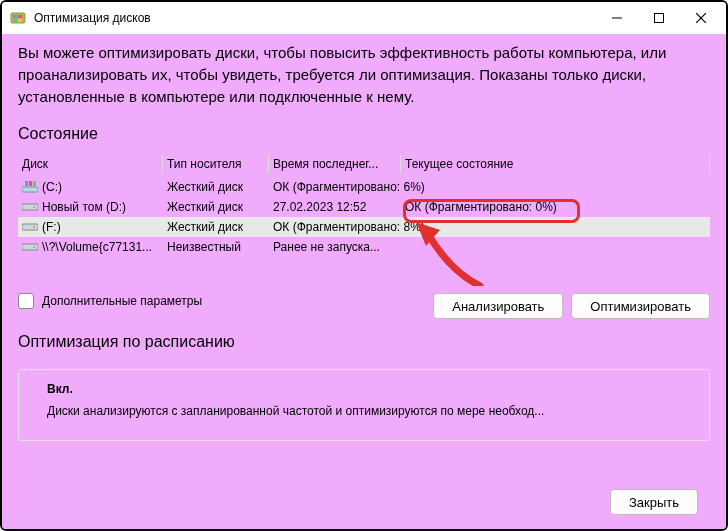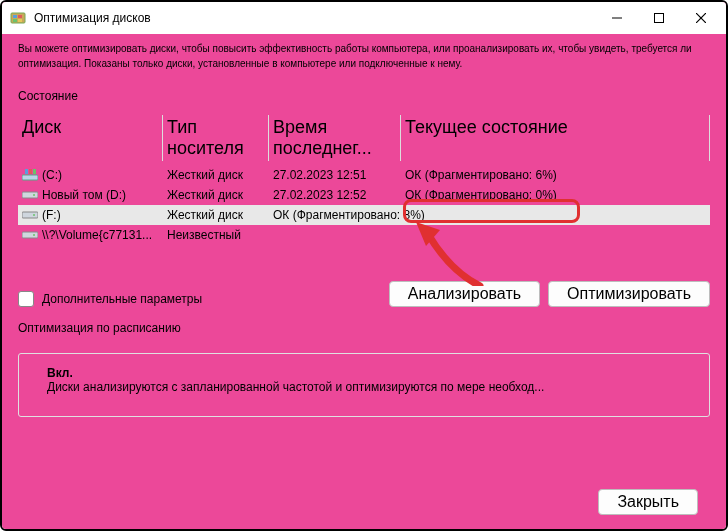--- a/index.html
+++ b/index.html
@@ -1,45 +1,45 @@
 <!DOCTYPE html>
 <html><head>
   <meta charset="utf-8">
   <style>
     * { box-sizing: border-box; margin: 0; padding: 0; }
     body { font-family: "Segoe UI", Tahoma, sans-serif; font-size: 12px; color: #000; background: #fff; }
     .outer { width: 728px; height: 531px; border: 2px solid #000; border-radius: 6px; overflow: hidden; position: relative; }
-    .window { width: 100%; height: 100%; background: #ec4899; display: flex; flex-direction: column; }
+    .window { width: 100%; height: 100%; background: #f0abfc; display: flex; flex-direction: column; }
     .titlebar { height: 32px; display: flex; align-items: center; padding: 0 4px 0 8px; background: #fff; }
     .titlebar .icon { width: 16px; height: 16px; margin-right: 8px; display: flex; align-items: center; justify-content: center; }
     .titlebar .title { flex: 1; font-size: 12px; }
     .winbtn { width: 42px; height: 30px; display: flex; align-items: center; justify-content: center; color: #000; }
     .content { padding: 8px 16px 0 16px; flex: 1; display: flex; flex-direction: column; overflow: hidden; }
-    .desc { font-size: 10px; line-height: 1.45; margin-bottom: 18px; }
-    .section-label { font-size: 12px; margin-bottom: 10px; }
+    .desc { font-size: 15px; line-height: 1.45; margin-bottom: 18px; }
+    .section-label { font-size: 16px; margin-bottom: 10px; }
     .table { width: 100%; }
     .thead { display: flex; border-bottom: 0; }
-    .th { font-size: 18px; font-weight: normal; padding: 4px 4px 6px 4px; text-align: left; position: relative; }
+    .th { font-size: 12px; font-weight: normal; padding: 4px 4px 6px 4px; text-align: left; position: relative; }
     .th::after { content: ""; position: absolute; right: 0; top: 2px; bottom: 4px; width: 1px; background: #ddd; }
     .tbody .row { display: flex; align-items: center; height: 20px; }
     .row.selected { background: #e8e8e8; }
     .td { font-size: 12px; padding: 0 4px; overflow: hidden; white-space: nowrap; text-overflow: ellipsis; display: flex; align-items: center; }
     .col-disk { width: 145px; }
     .col-media { width: 106px; }
     .col-last { width: 132px; }
     .col-state { flex: 1; }
     .drive-ico { width: 16px; height: 12px; margin-right: 4px; display: inline-flex; align-items: center; justify-content: center; flex-shrink: 0; }
-    .adv-row { display: flex; align-items: flex-end; margin-top: 36px; margin-bottom: 14px; }
+    .adv-row { display: flex; align-items: flex-start; margin-top: 36px; margin-bottom: 14px; }
     .check-wrap { display: flex; align-items: center; flex: 1; gap: 8px; }
     .checkbox { width: 16px; height: 16px; border: 1px solid #888; border-radius: 3px; background: #fff; }
-    .btn { height: 26px; padding: 0 18px; border: 1px solid #bdbdbd; border-radius: 4px; background: #fdfdfd; font-size: 16px; display: inline-flex; align-items: center; justify-content: center; cursor: pointer; }
+    .btn { height: 26px; padding: 0 18px; border: 1px solid #bdbdbd; border-radius: 4px; background: #fdfdfd; font-size: 13px; display: inline-flex; align-items: center; justify-content: center; cursor: pointer; }
     .btn + .btn { margin-left: 8px; }
     .sched-panel { border: 1px solid #e0e0e0; border-radius: 3px; padding: 12px 14px 14px 28px; margin-top: 8px; display: flex; gap: 12px; }
     .sched-text { flex: 1; }
-    .sched-text .on { font-weight: 600; }
+    .sched-text .on { font-weight: 600; margin-bottom: 8px; }
     .sched-text .line { margin-bottom: 8px; white-space: nowrap; overflow: hidden; text-overflow: ellipsis; }
     .footer { padding: 14px 28px 14px 16px; display: flex; justify-content: flex-end; }
     
     .callout { position: absolute; border: 3px solid #e03030; border-radius: 8px; pointer-events: none; }
     .arrow-svg { position: absolute; pointer-events: none; }
   </style>
 </head>
 <body>
 
 <div class="outer">
@@ -92,21 +92,20 @@
                 <svg width="16" height="12" viewBox="0 0 16 12">
                     <rect x="0" y="6" width="16" height="5" rx="1" fill="#bcd3e8" stroke="#5a8"></rect>
                     <rect x="3" y="0" width="3" height="5" fill="#5a9edb"></rect>
                     <rect x="7" y="0" width="3" height="5" fill="#e05a5a"></rect>
                     <rect x="11" y="0" width="3" height="5" fill="#6bc36b"></rect>
                   </svg>
               </span>
               <span>(C:)</span>
             </div>
             <div class="td col-media">Жесткий диск</div>
-            <div class="td col-last">27.02.2023 12:51</div>
             <div class="td col-state">ОК (Фрагментировано: 6%)</div>
           </div>
           <div class="row">
             <div class="td col-disk">
               <span class="drive-ico">
                 <svg width="16" height="12" viewBox="0 0 16 12">
                     <rect x="0" y="3" width="16" height="6" rx="1" fill="#cfd6de" stroke="#888"></rect>
                     <circle cx="12" cy="6" r="1" fill="#6bc36b"></circle>
                   </svg>
               </span>
@@ -133,20 +132,21 @@
             <div class="td col-disk">
               <span class="drive-ico">
                 <svg width="16" height="12" viewBox="0 0 16 12">
                     <rect x="0" y="3" width="16" height="6" rx="1" fill="#cfd6de" stroke="#888"></rect>
                     <circle cx="12" cy="6" r="1" fill="#6bc36b"></circle>
                   </svg>
               </span>
               <span>\\?\Volume{c77131...</span>
             </div>
             <div class="td col-media">Неизвестный</div>
+            <div class="td col-last">Ранее не запуска...</div>
           </div>
         </div>
       </div>
 
       <div class="adv-row">
         <div class="check-wrap">
           <div class="checkbox"></div>
           <span>Дополнительные параметры</span>
         </div>
         <div class="btn">Анализировать</div>

